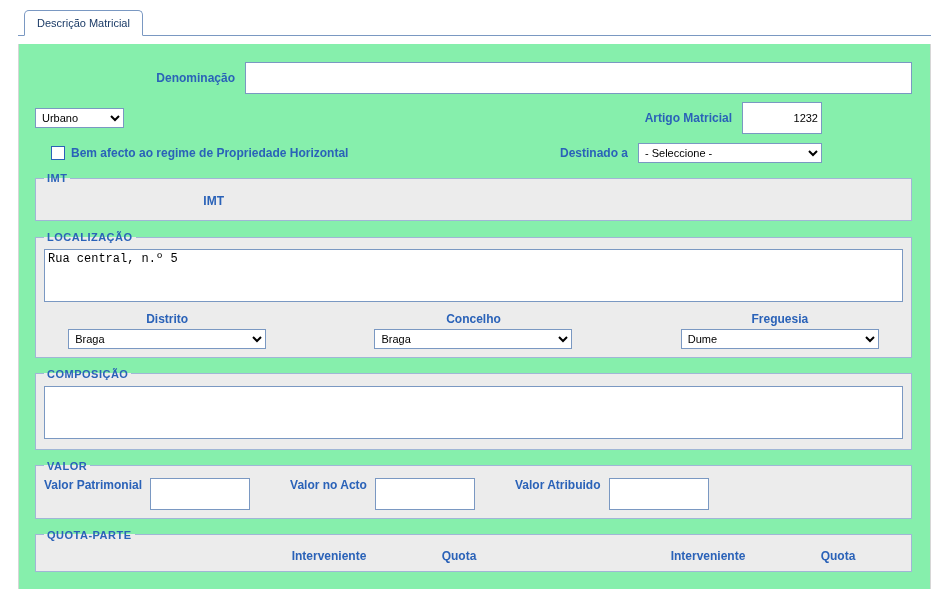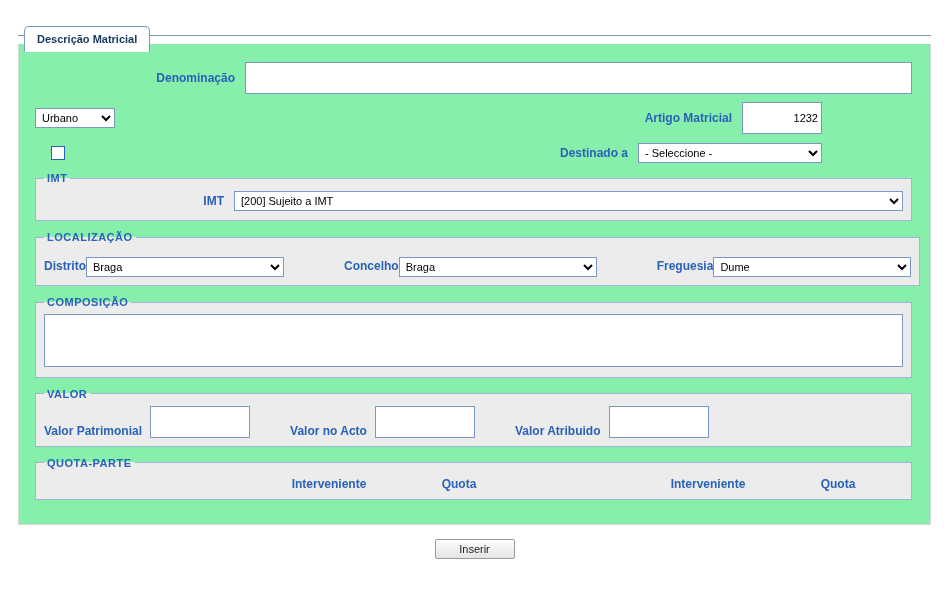--- a/index.html
+++ b/index.html
@@ -11,32 +11,32 @@
     background: #fff;
     color: #333;
   }
   .tab-bar {
     position: relative;
     height: 26px;
     border-bottom: 1px solid #7a98c2;
   }
   .tab {
     position: absolute;
-    top: 16px;
+    top: 0;
     left: 6px;
     height: 26px;
     line-height: 24px;
     padding: 0 12px;
     border: 1px solid #7a98c2;
     border-bottom: 1px solid #fff;
     border-top-left-radius: 5px;
     border-top-right-radius: 5px;
     background: #fff;
     color: #1a3a66;
-    font-weight: bold;
+    font-weight: normal;
     font-size: 11px;
   }
   .panel {
     background: #86efac;
     border: 1px solid #d6d6d6;
     border-top: none;
     padding: 18px 18px 14px 16px;
     margin-top: 8px;
   }
   .row {
@@ -63,21 +63,21 @@
   select { height: 20px; padding: 0 0 0 2px; }
   input[type=text] { height: 32px; }
   textarea {
     width: 100%;
     resize: none;
     font-family: "Courier New", monospace;
     font-size: 12px;
     line-height: 1.3;
   }
   .wide-input { flex: 1; }
-  .sel-tipo { width: 80px; }
+  .sel-tipo { width: 89px; }
   .sel-destinado { width: 184px; }
   .sel-full { flex: 1; }
   .sel-loc { width: 198px; }
   .artigo-input { width: 80px; text-align: right; }
   .val-input { width: 100px; }
 
   fieldset {
     border: 1px solid #a0b6d6;
     padding: 6px 8px 8px 8px;
     margin: 6px 0 10px 0;
@@ -109,31 +109,31 @@
     font-size: 12px;
   }
   .loc-row {
     display: flex;
     justify-content: space-between;
     margin-top: 8px;
     gap: 60px;
   }
   .loc-col {
     display: flex;
-    flex-direction: row;
+    flex-direction: column;
     align-items: center;
     flex: 1;
   }
   .loc-col .label { text-align: center; width: auto; padding: 0 0 3px 0; }
   .val-row {
     display: flex;
     align-items: center;
     gap: 40px;
   }
-  .val-item { display: flex; align-items: flex-end; }
+  .val-item { display: flex; align-items: flex-start; }
   .val-item .label { padding-right: 8px; }
   .quota-head {
     display: flex;
     margin-top: 2px;
   }
   .quota-head .label { text-align: center; }
   .qh-spacer-l { width: 220px; }
   .qh-int { width: 140px; }
   .qh-quota { width: 120px; }
   .qh-spacer-m { flex: 1; }
@@ -179,40 +179,39 @@
     <div class="gap-m"></div>
     <div class="label" style="flex:1">Artigo Matricial</div>
     <input type="text" class="artigo-input" value="1232" style="">
     <div style="width:90px"></div>
   </div>
 
   <div class="row">
     <div style="width:12px"></div>
     <div class="checkbox-row">
       <div class="checkbox"></div>
+      <span class="chk-label">Bem afecto ao regime de Propriedade Horizontal</span>
     </div>
     <div class="label right-label" style="width:110px">Destinado a</div>
     <select class="sel-destinado">
       <option>- Seleccione -</option>
     </select>
     <div style="width:90px"></div>
   </div>
 
   <fieldset>
     <legend>IMT</legend>
     <div class="row" style="margin-bottom:0">
       <div class="label label-w" style="width:190px;flex:0 0 190px">IMT</div>
-      <select class="sel-full">
-        <option>[200] Sujeito a IMT</option>
-      </select>
     </div>
   </fieldset>
 
   <fieldset>
     <legend>LOCALIZAÇÃO</legend>
+    <textarea rows="3" style="">Rua central, n.º 5</textarea>
     <div class="loc-row">
       <div class="loc-col">
         <div class="label">Distrito</div>
         <select class="sel-loc">
           <option>Braga</option>
         </select>
       </div>
       <div class="loc-col">
         <div class="label">Concelho</div>
         <select class="sel-loc">

